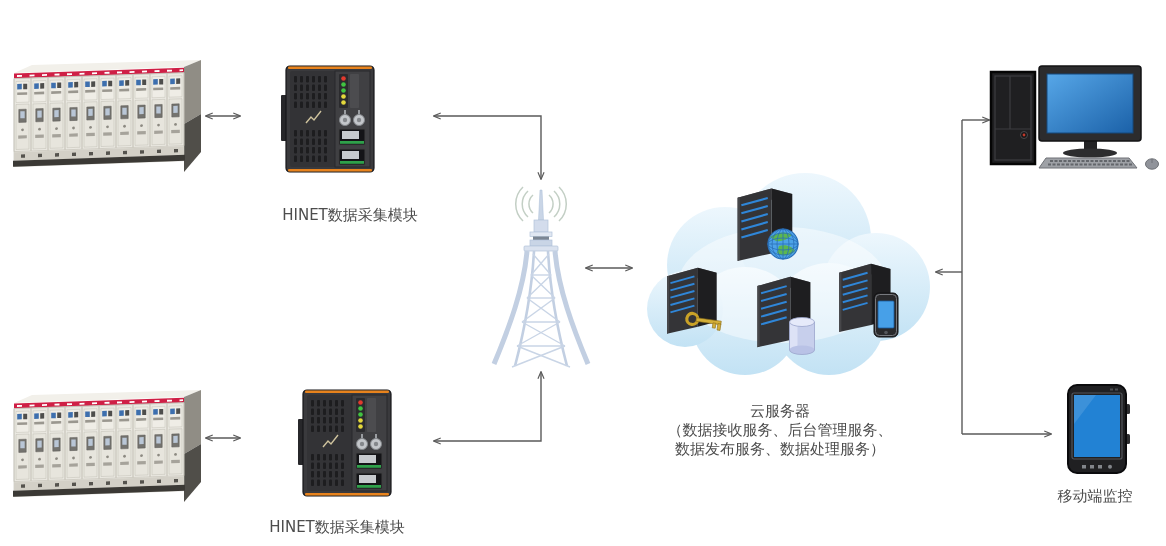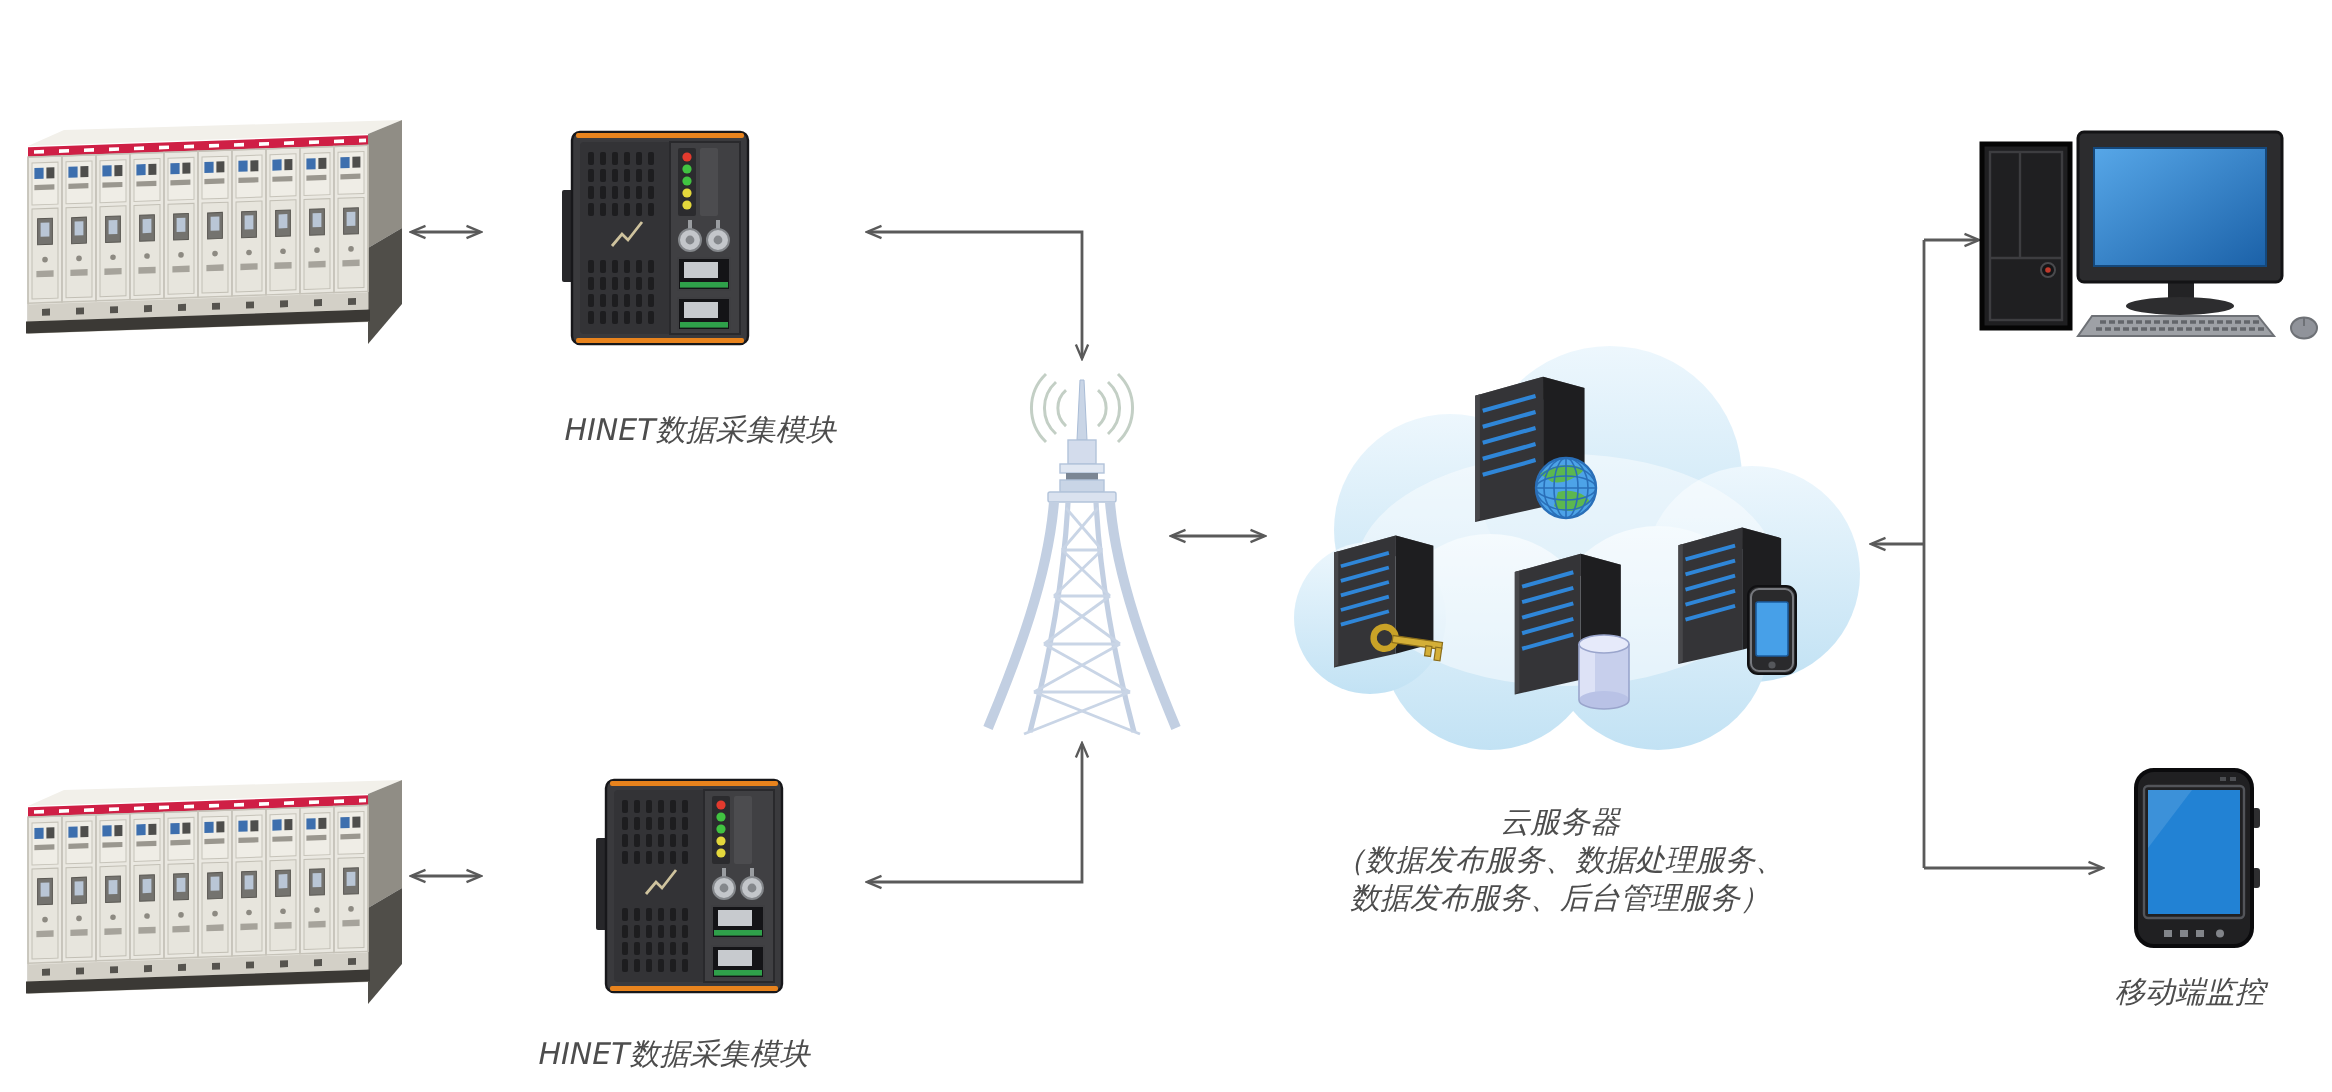--- a/index.html
+++ b/index.html
@@ -1,17 +1,17 @@
 <!DOCTYPE html>
 <html><head>
 <meta charset="utf-8">
 <style>
   html,body{margin:0;padding:0;background:#fff;}
   body{font-family:"DejaVu Sans","Liberation Sans",sans-serif;}
-  .canvas{position:relative;width:1166px;height:546px;background:#ffffff;overflow:hidden;font-style:italic;}
+  .canvas{position:relative;width:1166px;height:546px;background:#ffffff;overflow:hidden;}
   .node{position:absolute;}
   .label{position:absolute;color:#4d4d4d;font-size:15px;text-align:center;line-height:19px;white-space:nowrap;}
   svg{display:block;}
   .arrows{position:absolute;left:0;top:0;}
 </style>
 </head>
 <body>
 
 <div class="canvas">
 
@@ -313,20 +313,20 @@
         <use href="#mobile-art"></use>
       </svg>
   </div>
 
   <div class="label" style="left:250px;top:206px;width:200px">HINET数据采集模块</div>
 
   <div class="label" style="left:237px;top:518px;width:200px">HINET数据采集模块</div>
 
   <div class="label" style="left:612px;top:402px;width:336px">
     <div>云服务器</div>
-    <div>（数据发布服务、数据处理服务、</div>
-    <div>数据发布服务、后台管理服务）</div>
+    <div>（数据接收服务、后台管理服务、</div>
+    <div>数据发布服务、数据处理服务）</div>
   </div>
 
 
   <div class="label" style="left:1020px;top:487px;width:150px">移动端监控</div>
 
 </div>
 
 </body></html>

